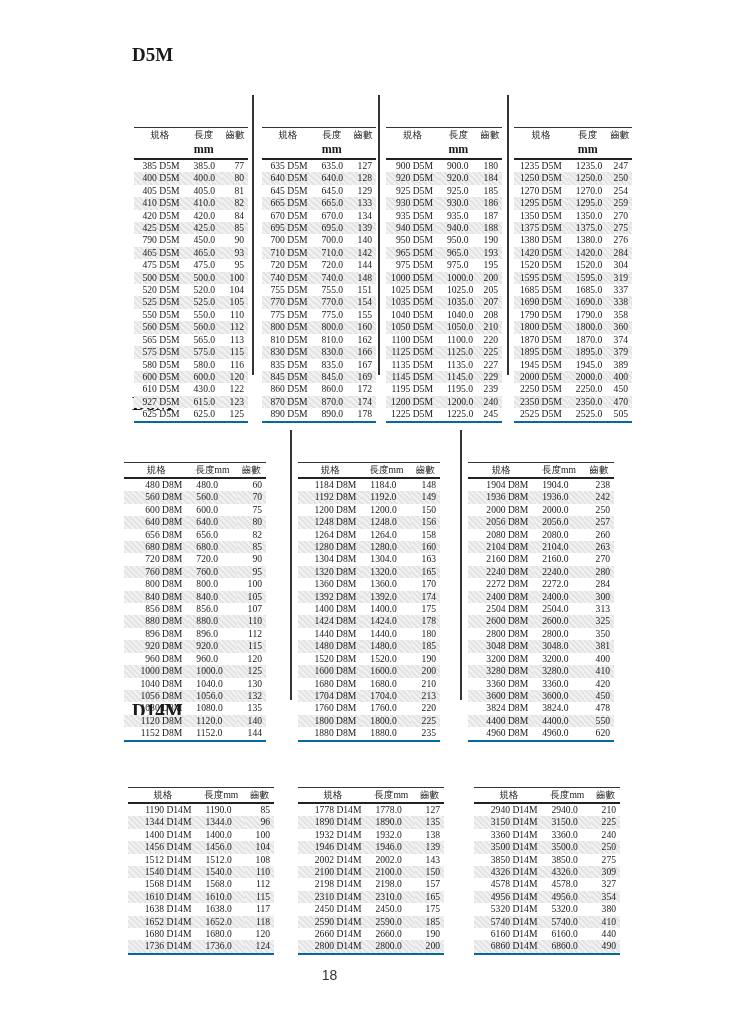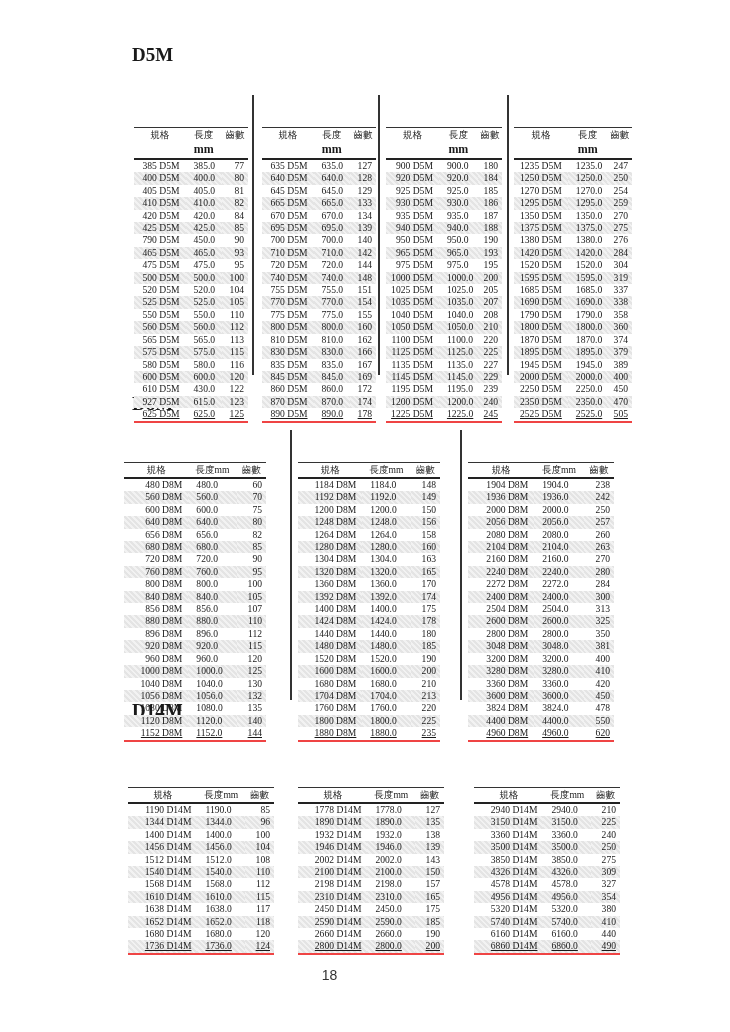--- a/index.html
+++ b/index.html
@@ -5,21 +5,21 @@
   html, body { margin: 0; padding: 0; background: #ffffff; }
   body { width: 730px; height: 1032px; position: relative; overflow: hidden; font-family: "Liberation Serif", "DejaVu Serif", serif; color: #1a1a1a; }
   .section-title { position: absolute; left: 132px; font-size: 19px; font-weight: bold; font-family: "Liberation Serif", serif; }
   .table-block { position: absolute; }
   table { border-collapse: collapse; font-size: 9.6px; font-family: "Liberation Serif", serif; margin-top: 32px; }
   thead th { font-weight: normal; font-size: 9.6px; padding: 1px 2px 0; border-top: 1.5px solid #333; }
   thead tr.sub th { border-top: none; font-size: 12px; font-weight: bold; padding-top: 0; padding-bottom: 1px; }
   thead tr.last th { border-bottom: 2px solid #222; }
   tbody td { padding: 0 3px; height: 12.4px; line-height: 12.4px; white-space: nowrap; }
   tbody tr.shade td { background: repeating-linear-gradient(45deg, #e4e4e4 0 2px, #f2f2f2 2px 4px); }
-  tbody tr:last-child td { border-bottom: 2px solid #ef4444; text-decoration: underline; }
+  tbody tr:last-child td { border-bottom: 2px solid #0369a1; }
   td.spec { text-align: right; padding-right: 6px; }
   td.len { text-align: left; padding-left: 8px; }
   td.teeth { text-align: right; padding-right: 4px; }
   .vsep { position: absolute; width: 1.5px; background: #333; }
   .page-number { position: absolute; top: 967px; left: 0; width: 659px; text-align: center; font-family: "Liberation Sans", sans-serif; font-size: 14px; color: #333; }
 </style>
 </head>
 <body>
 
 <div class="section-title" style="top:44px;">D5M</div>

